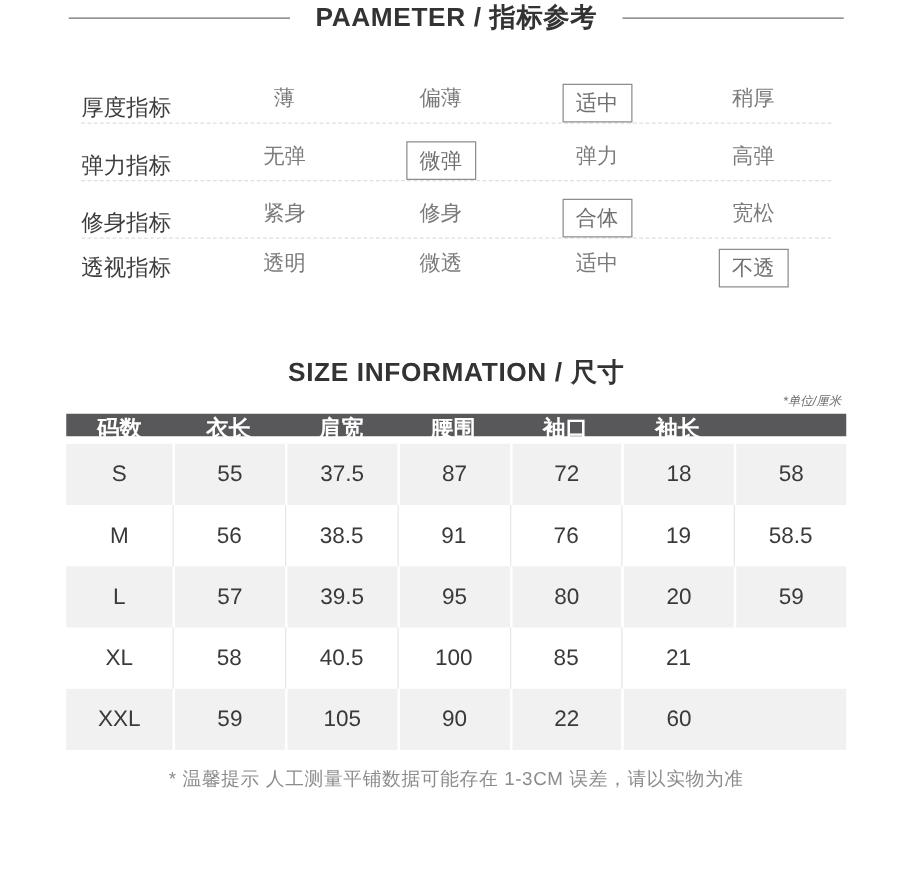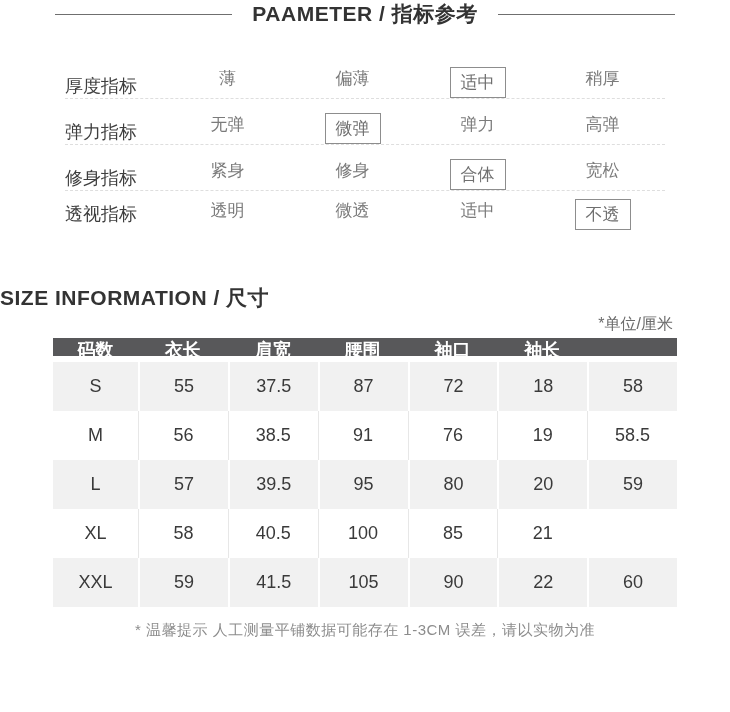--- a/index.html
+++ b/index.html
@@ -39,26 +39,27 @@
   .param-option .boxed {
     display: inline-block;
     border: 1px solid #8d8d8d;
     padding: 3px 10px;
     color: #6f6f6f;
   }
 
   
   .size-title {
     margin-top: 47px;
+    text-align: center;
     font-size: 21px;
     font-weight: bold;
     color: var(--title-color, #333333);
     letter-spacing: 0.5px;
   }
-  .unit-note { text-align: right; margin: 2px 57px 0 0; font-size: 16px; color: #6b6b6b; }
+  .unit-note { text-align: right; margin: 2px 57px 0 0; font-size: 10px; color: #6b6b6b; font-style: italic; }
 
   .size-table { margin: 3px 53px 0 53px; }
   .st-header {
     display: grid;
     grid-template-columns: 85px repeat(6, 1fr);
     height: 18px;
     background: var(--header-bg, #58585a);
     align-items: center;
   }
   .st-header .hcell {
@@ -187,21 +188,20 @@
           <div class="cell">XL</div>
           <div class="cell">58</div>
           <div class="cell">40.5</div>
           <div class="cell">100</div>
           <div class="cell">85</div>
           <div class="cell">21</div>
         </div>
         <div class="st-row">
           <div class="cell">XXL</div>
           <div class="cell">59</div>
-          <div class="cell">41.5</div>
           <div class="cell">105</div>
           <div class="cell">90</div>
           <div class="cell">22</div>
           <div class="cell">60</div>
         </div>
       </div>
   </div>
 
   <div class="footer-note">* 温馨提示 人工测量平铺数据可能存在 1-3CM 误差，请以实物为准</div>
 

